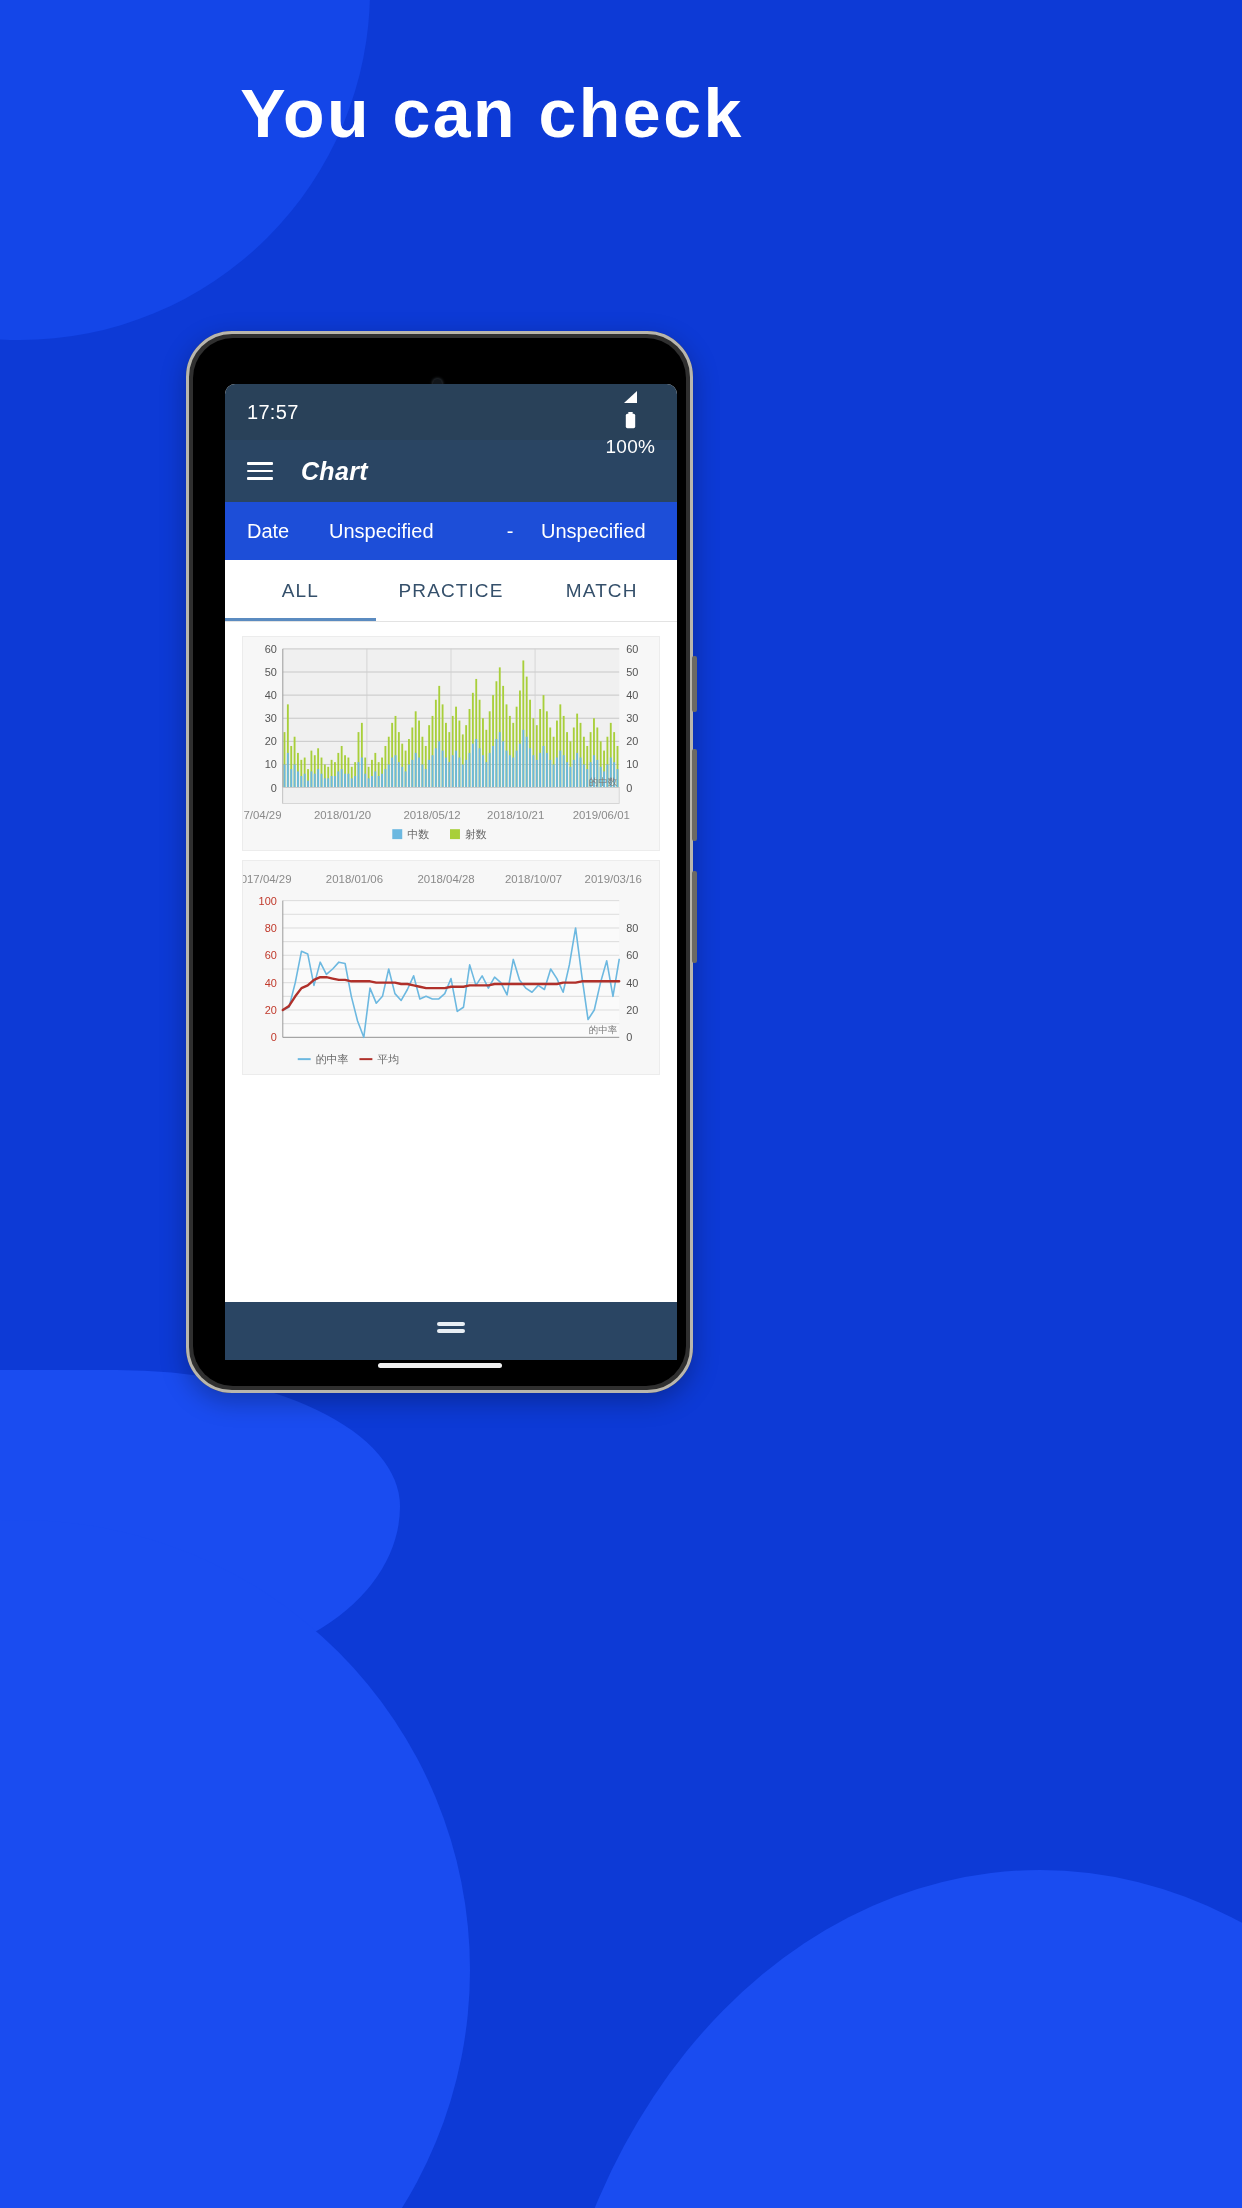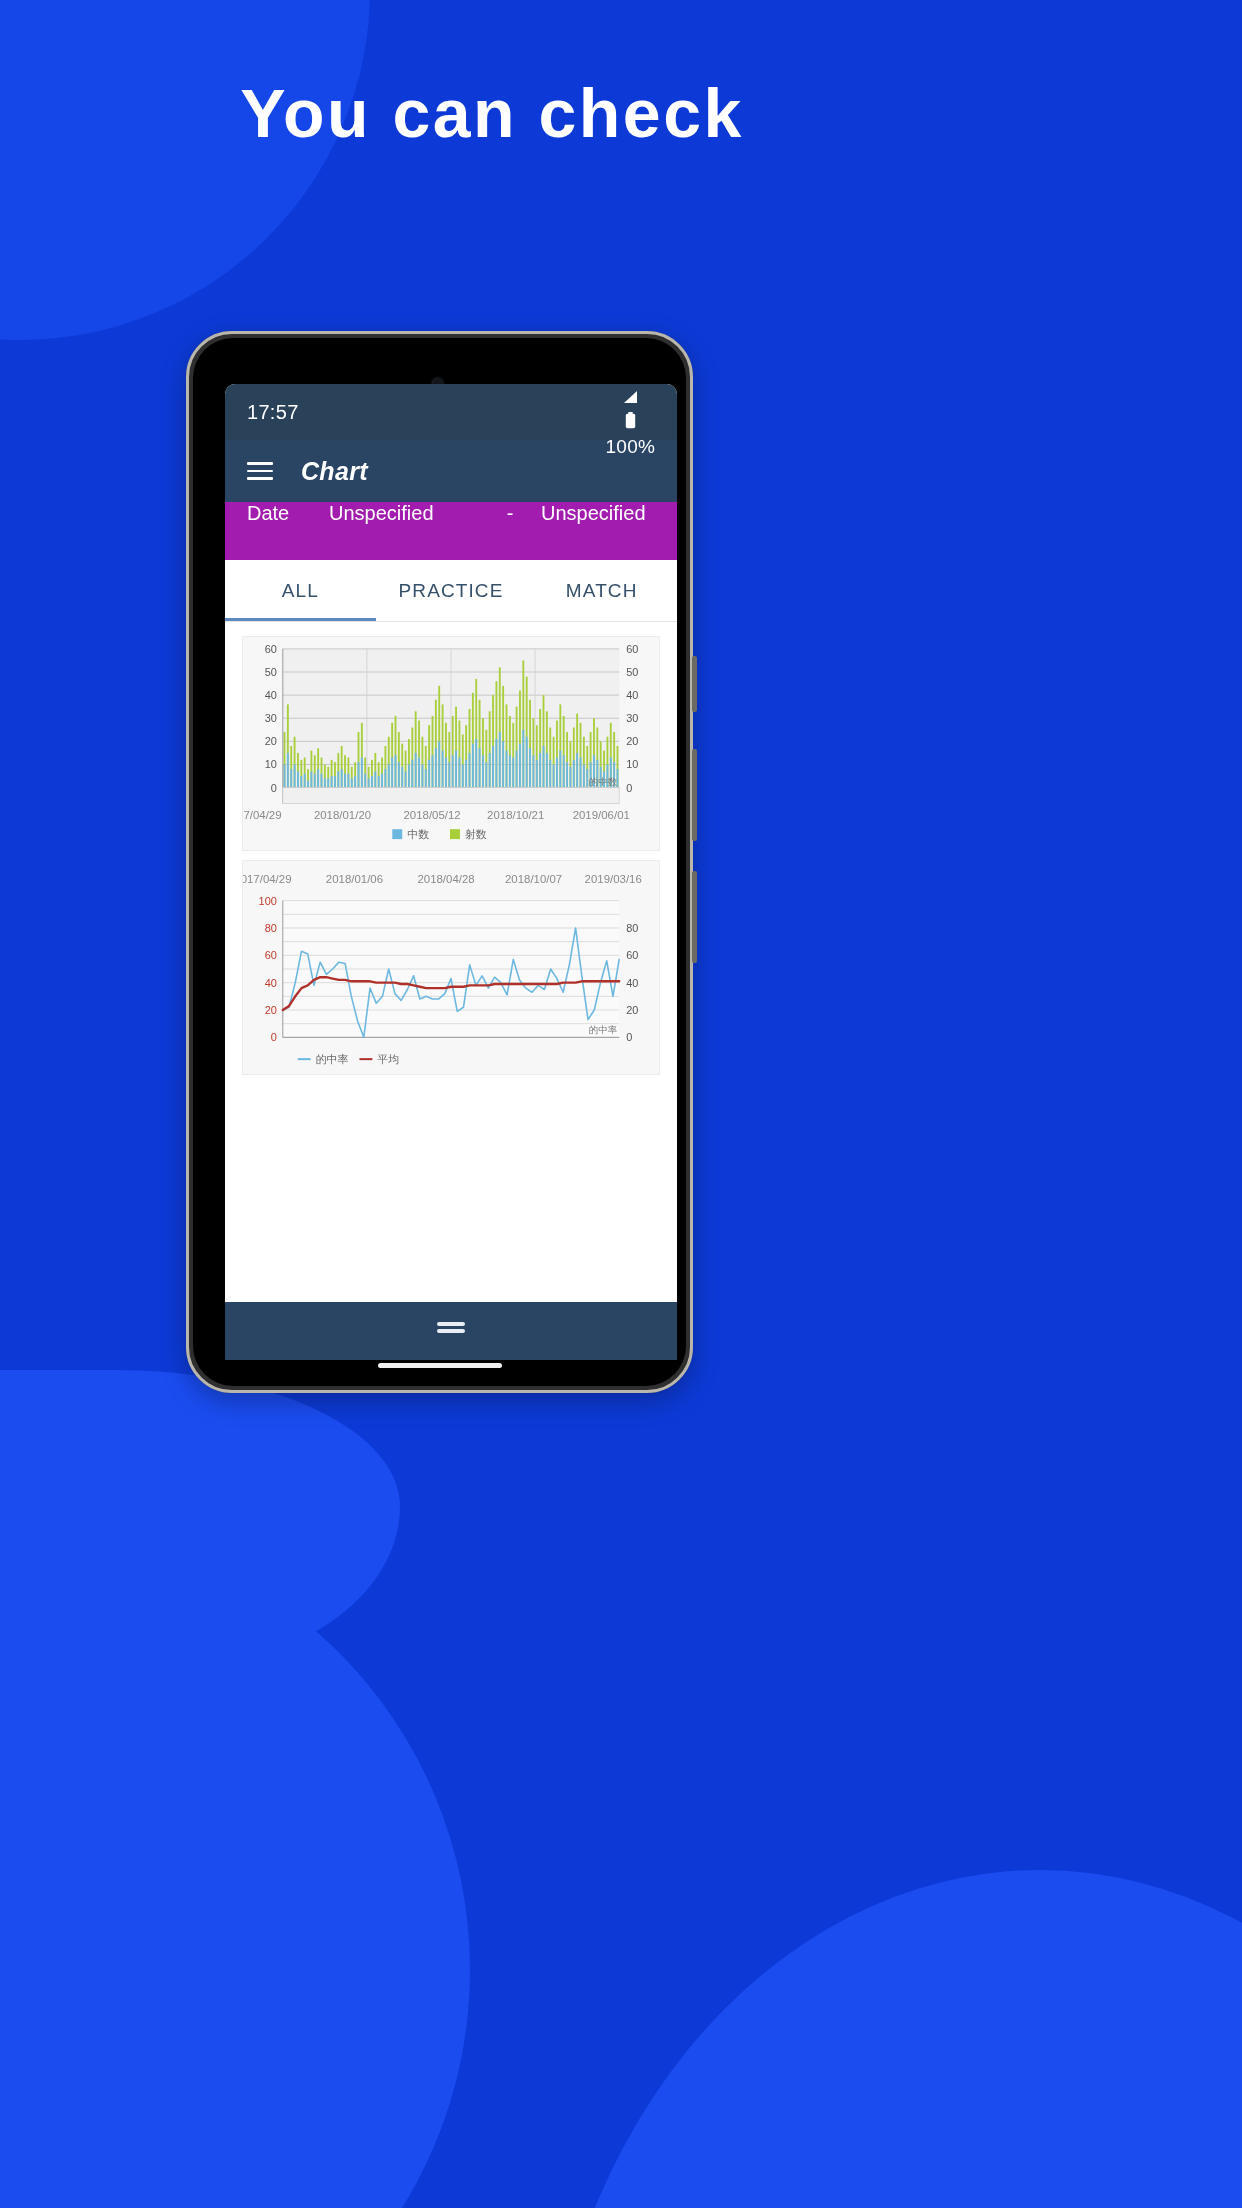--- a/index.html
+++ b/index.html
@@ -99,22 +99,22 @@
   .appbar {
     height:62px; background:#2a4563;
     display:flex; align-items:center; padding:0 22px;font-style:italic;
   }
   .hamburger { width:26px; height:18px; display:flex; flex-direction:column; justify-content:space-between; cursor:pointer; }
   .hamburger i { display:block; height:2.6px; background:#fff; border-radius:1px; }
   .appbar-title { color:#fff; font-size:25px; font-weight:bold; margin-left:28px; letter-spacing:.3px; }
 
   
   .datebar {
-    height:58px; background:#a21caf; color:#fff;
-    display:flex; padding:0 22px;
+    height:58px; background:#1d4ed8; color:#fff;
+    display:flex; align-items:center; padding:0 22px;
     font-size:20px;
   }
   .date-label { width:82px; }
   .date-from  { width:150px; }
   .date-dash  { width:62px; text-align:center; }
   .date-to    { flex:1; }
 
   
   .tabs {
     height:62px; background:#fff;

